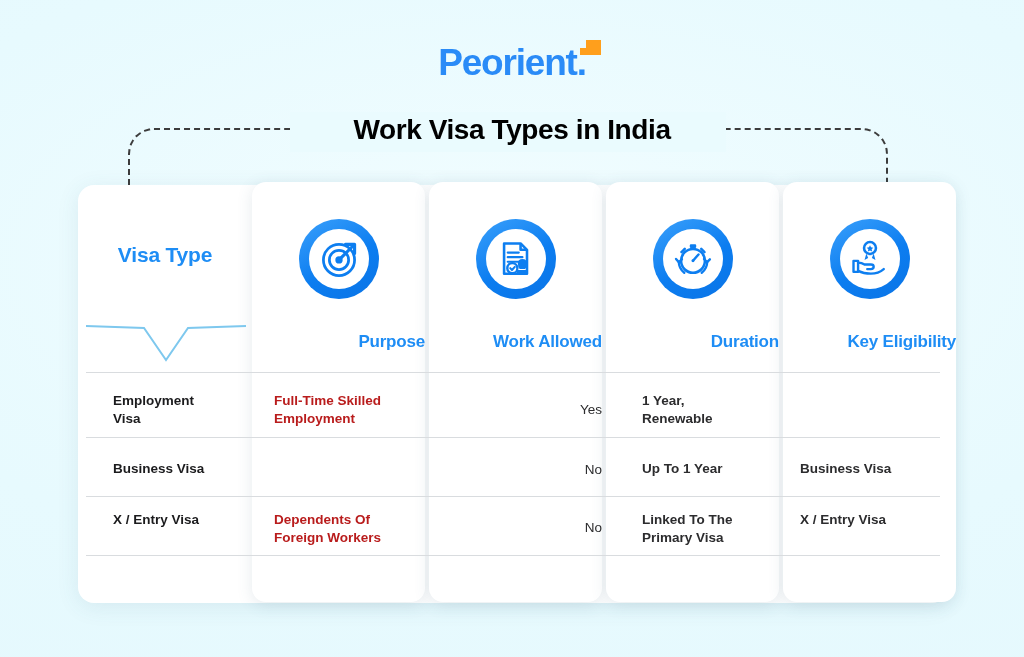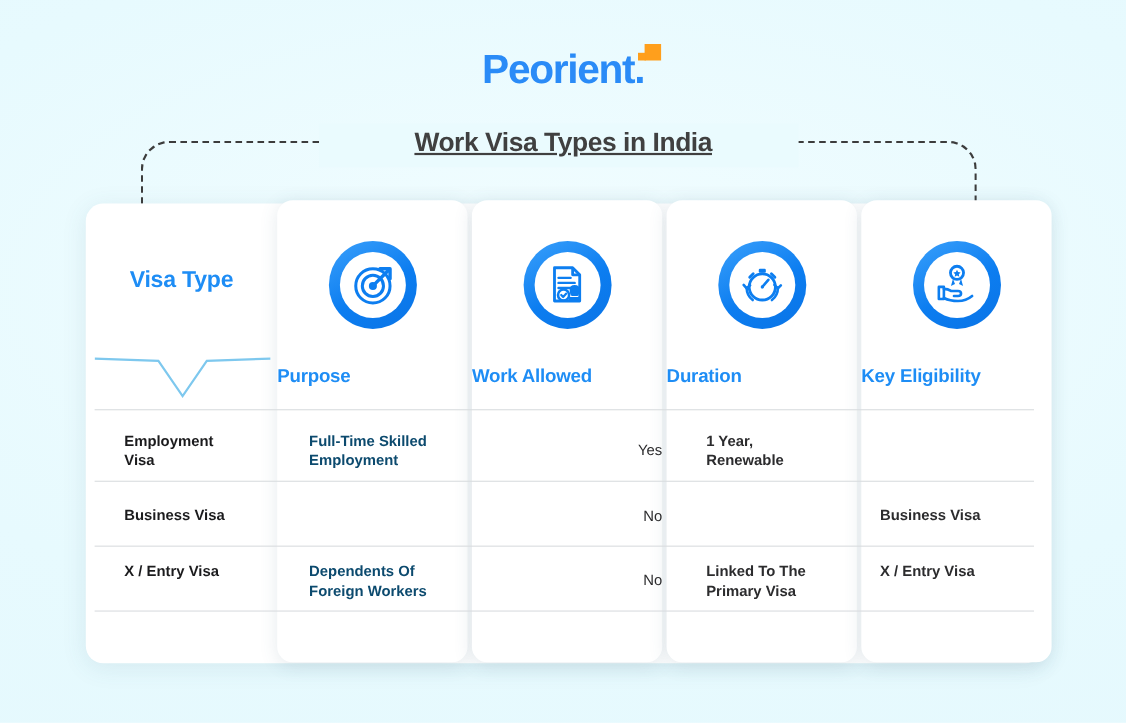--- a/index.html
+++ b/index.html
@@ -67,26 +67,25 @@
     left:290px; top:112px;
     width:436px; height:40px;
     background:#eafbfe;
   }
 
   
   .title {
     position:absolute;
     left:0; top:110px; width:1024px;
     text-align:center;
-    font-size:24px;
-    font-weight:bold;
-    color:#404040;
+    font-size:28px;
+    font-weight:bold;
+    color:#000000;
     letter-spacing:-0.4px;
     line-height:40px;
-    text-decoration:underline;
   }
 
   
   .table-card {
     position:absolute;
     left:78px; top:185px;
     width:870px; height:418px;
     background:#ffffff;
     border-radius:16px;
     box-shadow:0 4px 22px rgba(60,100,120,0.10);
@@ -159,21 +158,21 @@
     position:absolute;
     left:18px; top:18px;
     width:44px; height:44px;
   }
 
   
   .colhdr {
     position:absolute;
     top:332px;
     width:173px;
-    text-align:left;
+    text-align:right;
     font-size:17px;
     font-weight:bold;
     color:#1e8df5;
     letter-spacing:-0.2px;
   }
   .colhdr.c1 { left:252px; }
   .colhdr.c2 { left:429px; }
   .colhdr.c3 { left:606px; }
   .colhdr.c4 { left:783px; }
 
@@ -197,23 +196,23 @@
     line-height:18px;
     color:#3a3a3c;
   }
   .cell.visa {
     font-weight:bold;
     color:#1b1b1d;
     left:113px;
     width:140px;
   }
   .cell.purpose {
-    left:281px; width:160px;
-    font-weight:bold;
-    color:#0c4a6e;
+    left:274px; width:160px;
+    font-weight:bold;
+    color:#b91c1c;
   }
   .cell.work {
     left:429px; width:173px;
     text-align:right;
     font-weight:normal;
     color:#2c2c2e;
   }
   .cell.dur {
     left:642px; width:150px;
     font-weight:bold;
@@ -333,20 +332,21 @@
   <div class="divider d2"></div>
   <div class="divider d3"></div>
 
   <div class="cell visa r1">Employment<br>Visa</div>
   <div class="cell purpose r1">Full-Time Skilled<br>Employment</div>
   <div class="cell work r1">Yes</div>
   <div class="cell dur r1">1 Year,<br>Renewable</div>
 
   <div class="cell visa r2">Business Visa</div>
   <div class="cell work r2">No</div>
+  <div class="cell dur r2">Up To 1 Year</div>
   <div class="cell elig r2"><span>Business Visa</span><span class="light"></span></div>
 
   <div class="cell visa r3">X / Entry Visa</div>
   <div class="cell purpose r3">Dependents Of<br>Foreign Workers</div>
   <div class="cell work r3">No</div>
   <div class="cell dur r3">Linked To The<br>Primary Visa</div>
   <div class="cell elig r3"><span>X / Entry Visa</span><span class="light"></span></div>
 
 </div>
 

